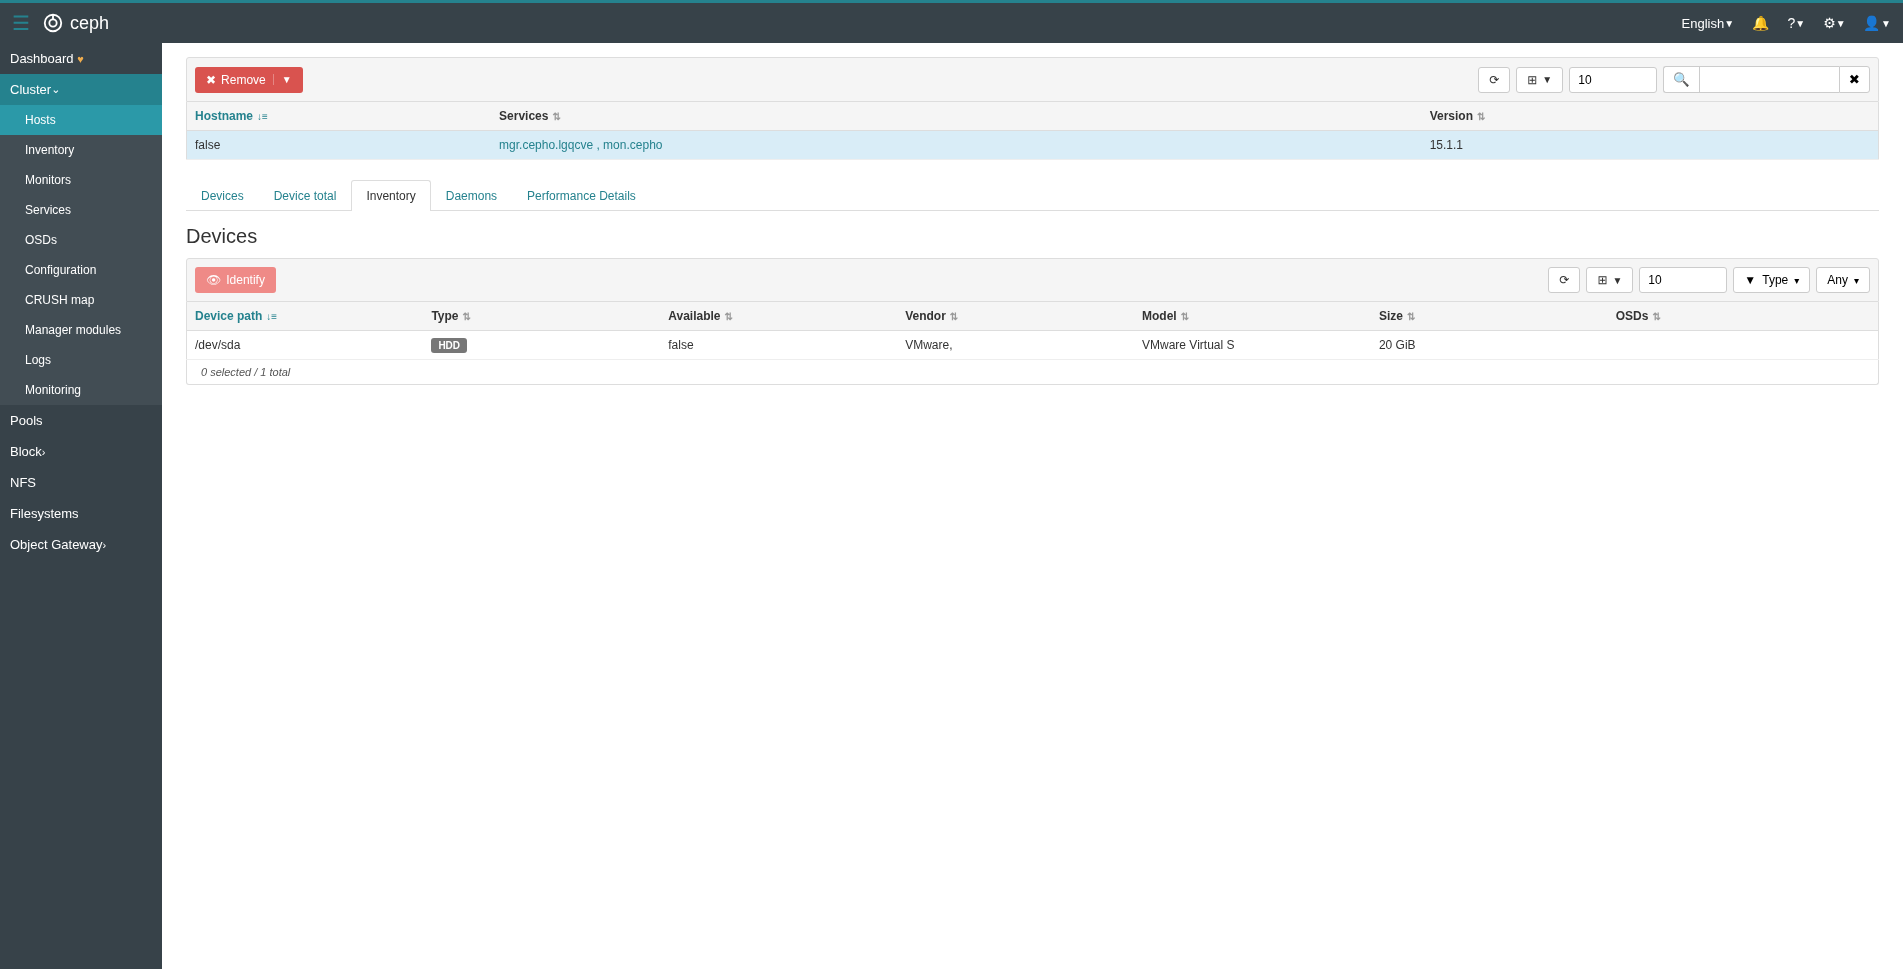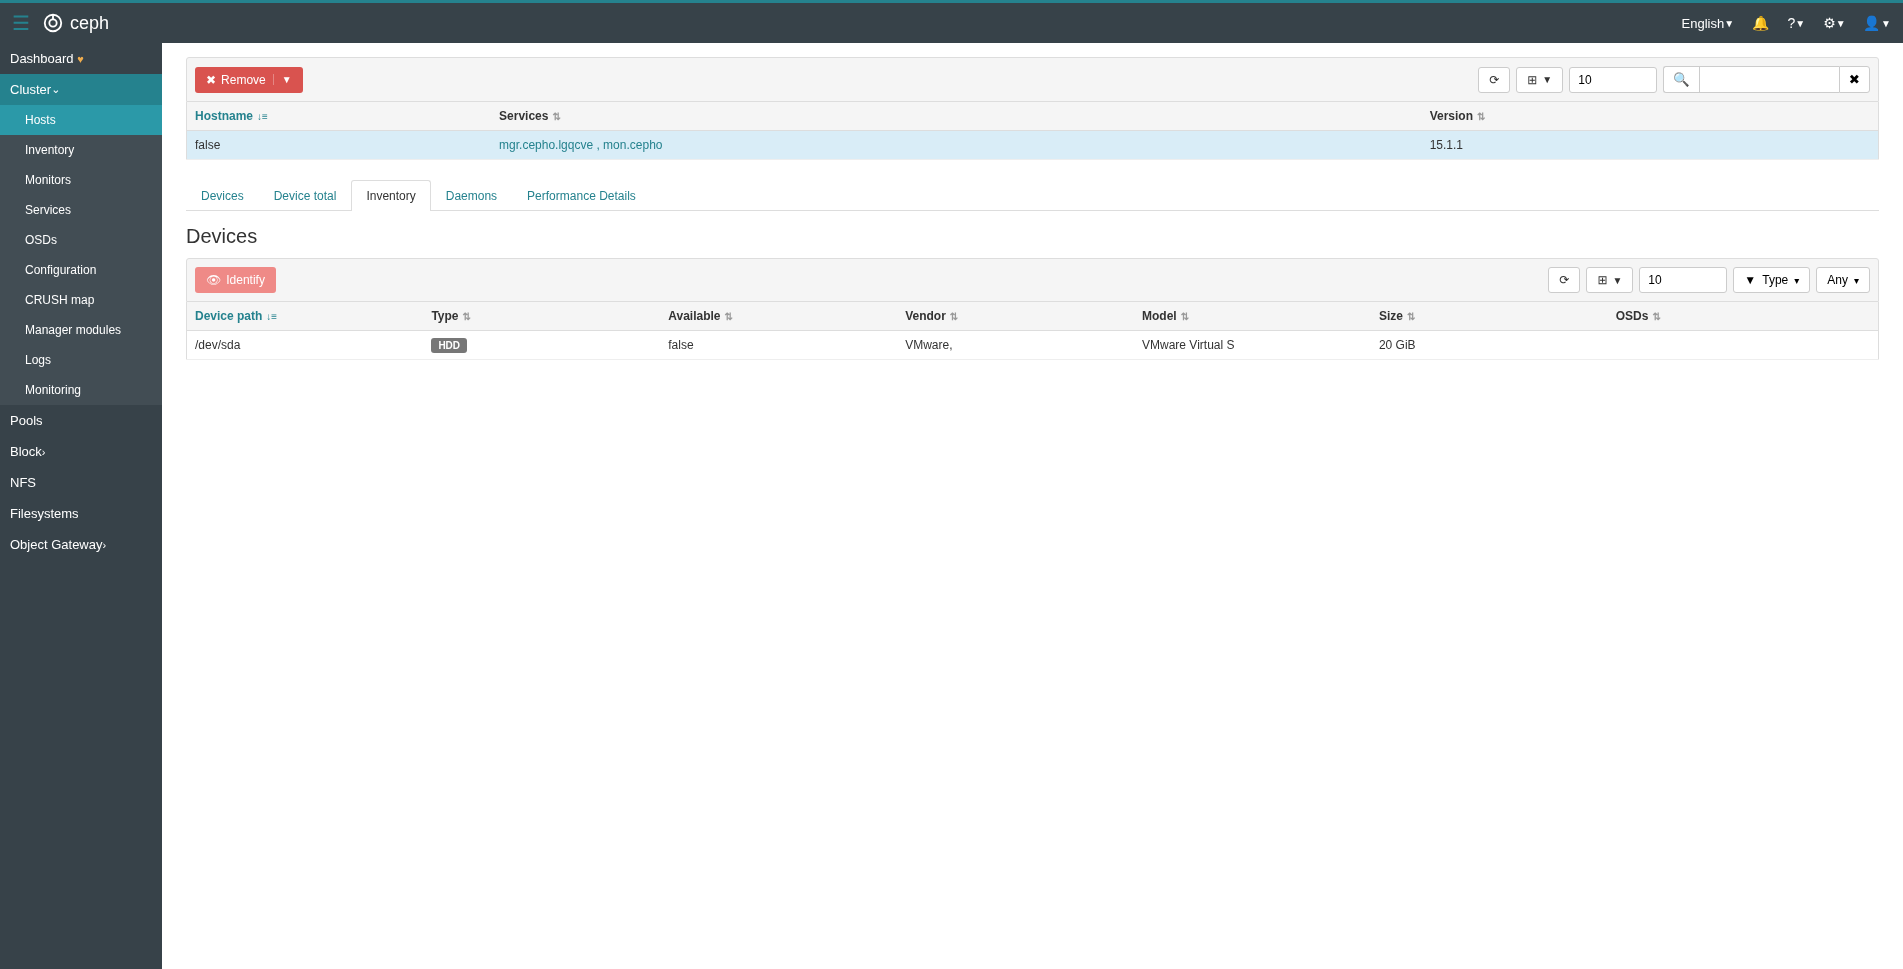--- a/index.html
+++ b/index.html
@@ -266,14 +266,15 @@
           <td>/dev/sda</td>
           <td><span class="badge-hdd">HDD</span></td>
           <td>false</td>
           <td>VMware,</td>
           <td>VMware Virtual S</td>
           <td>20 GiB</td>
           <td></td>
         </tr>
       </tbody>
     </table>
+    <div class="table-footer">0 selected / 1 total</div>
   </div>
 </div>
 
 </body></html>

